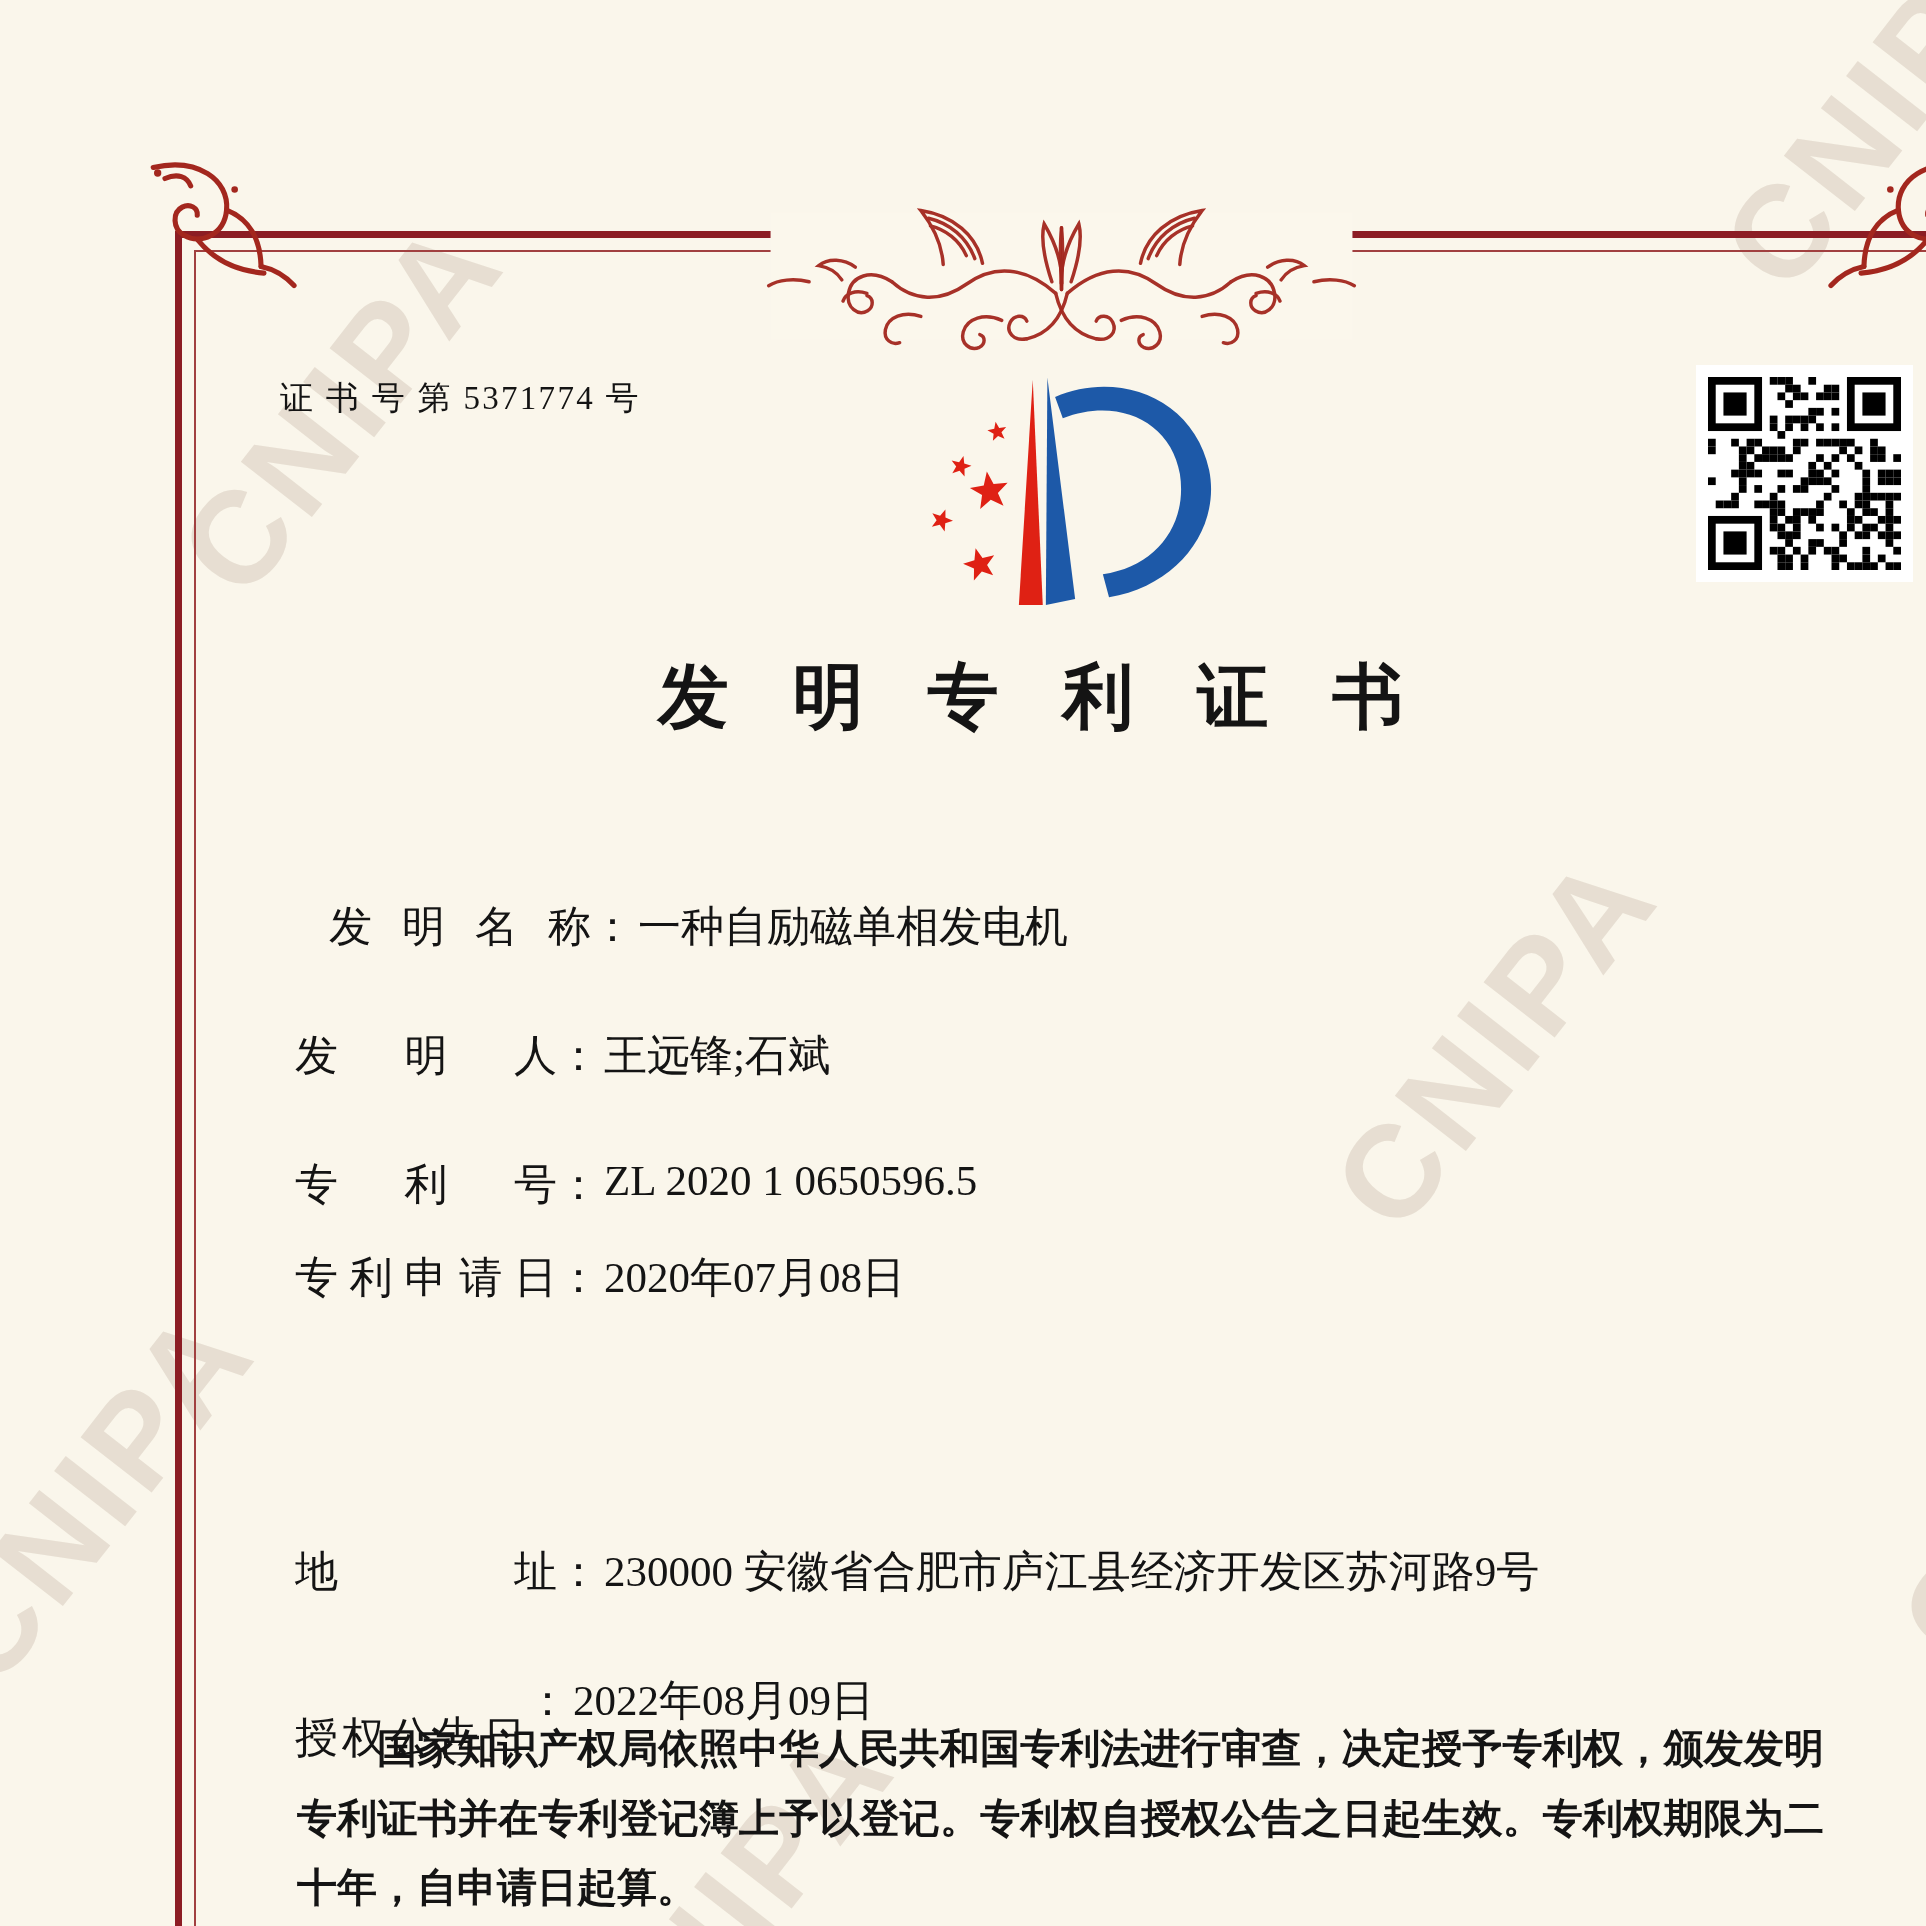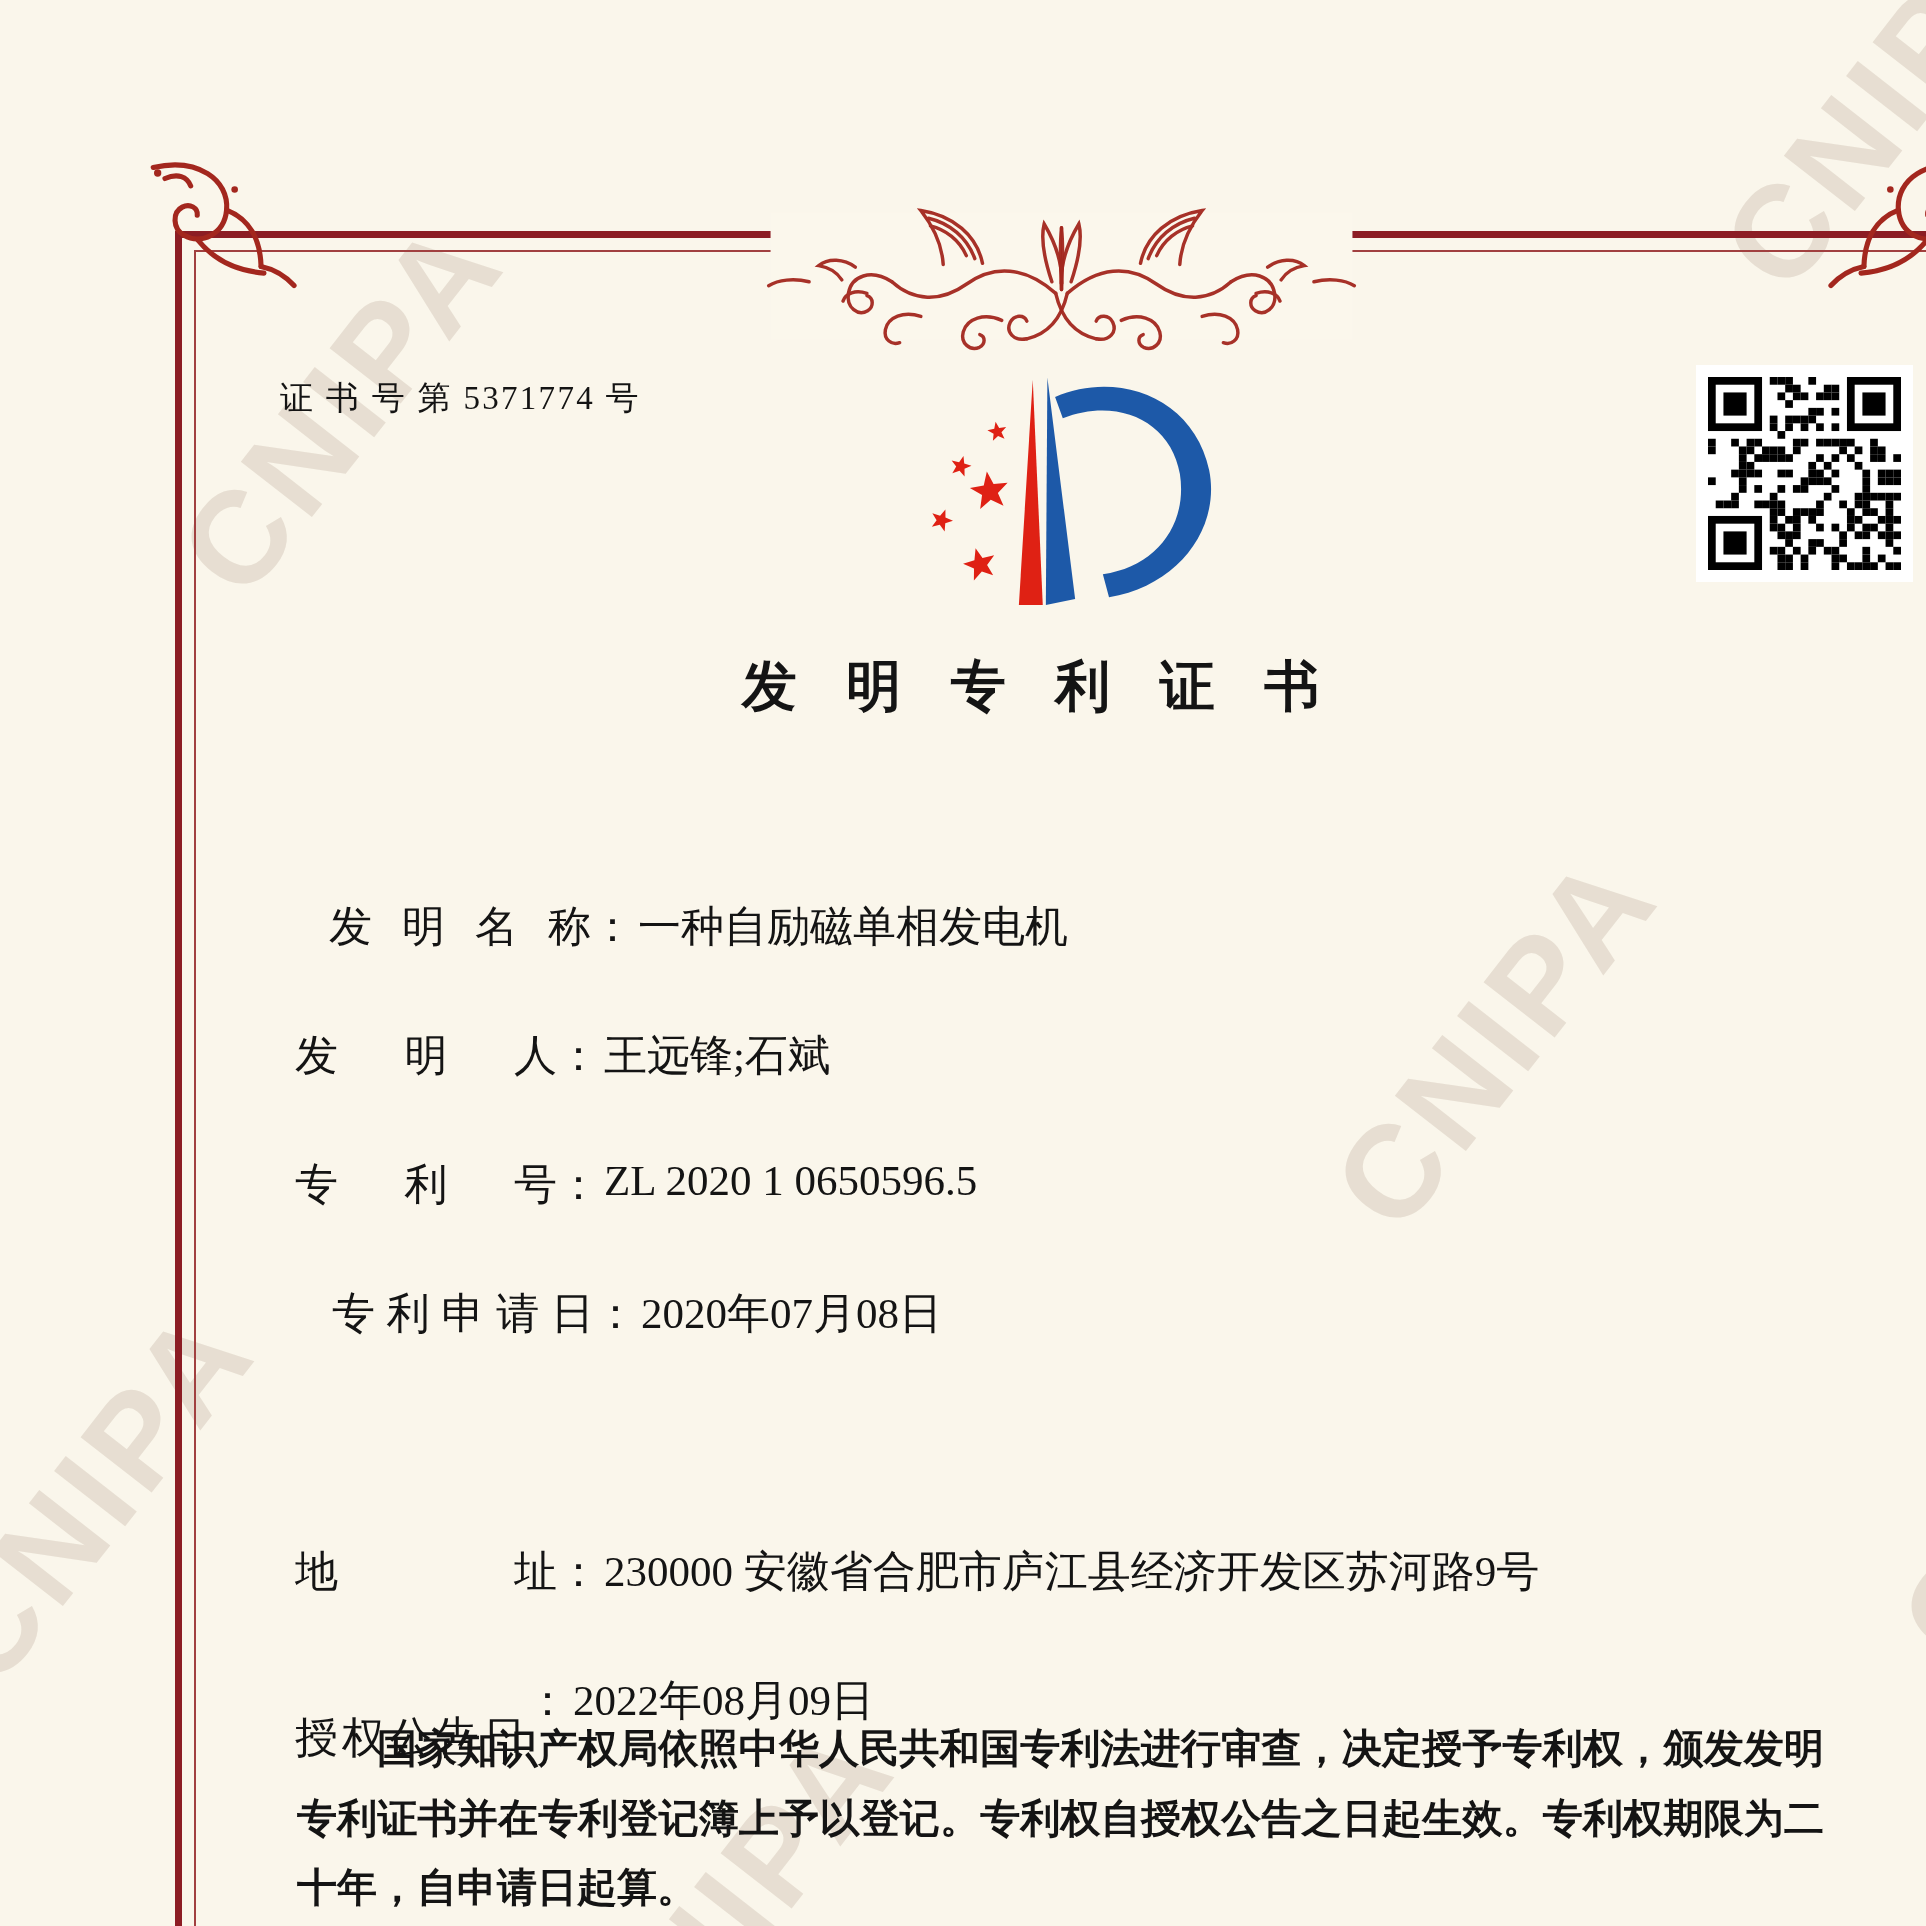--- a/index.html
+++ b/index.html
@@ -16,21 +16,21 @@
                border:2.3px solid #A14040;z-index:2;}
   
   .orn{position:absolute;z-index:3;}
   .flip-x{transform:scaleX(-1);}
   
   .cert-no{position:absolute;left:280px;top:376px;font-size:33px;letter-spacing:2.3px;z-index:4;}
   .logo{position:absolute;left:901px;top:343px;width:339px;height:293px;z-index:4;}
   .qr-box{position:absolute;left:1696px;top:365px;width:217px;height:217px;background:#fff;z-index:4;}
   .qr-box svg{position:absolute;left:12.3px;top:12.3px;}
   .doc-title{position:absolute;left:395px;top:650px;width:1271px;text-align:center;
-             font-size:55px;font-weight:bold;letter-spacing:.9em;text-indent:.9em;z-index:4;white-space:nowrap;}
+             font-size:71px;font-weight:bold;letter-spacing:.9em;text-indent:.9em;z-index:4;white-space:nowrap;}
   .frow{position:absolute;left:295px;font-size:43px;z-index:4;white-space:nowrap;}
   .flabel{display:inline-block;width:262px;text-align:justify;text-align-last:justify;text-justify:inter-character;vertical-align:top;}
   .flabel.narrow{width:231px;margin-top:37px;}
   .fcolon{display:inline-block;vertical-align:top;}
   .fvalue{display:inline-block;vertical-align:top;padding-left:3.9px;}
   .frow2{position:absolute;left:1090px;font-size:43px;z-index:4;white-space:nowrap;}
   .body-text{position:absolute;left:297px;top:1714px;width:1527px;font-size:40px;line-height:1.74;
              text-align:justify;text-justify:inter-character;z-index:4;}
   .body-text p{margin:0;text-indent:2em;font-weight:bold;}
 </style>
@@ -305,21 +305,21 @@
 
   <div class="frow" style="top:898px;margin-left:34px;">
     <span class="flabel">发明名称</span><span class="fcolon">：</span><span class="fvalue">一种自励磁单相发电机</span>
   </div>
   <div class="frow" style="top:1027px;">
     <span class="flabel">发明人</span><span class="fcolon">：</span><span class="fvalue">王远锋;石斌</span>
   </div>
   <div class="frow" style="top:1156px;">
     <span class="flabel">专利号</span><span class="fcolon">：</span><span class="fvalue">ZL 2020 1 0650596.5</span>
   </div>
-  <div class="frow" style="top:1285px;margin-left:37px;">
+  <div class="frow" style="top:1249px;">
     <span class="flabel">专利申请日</span><span class="fcolon">：</span><span class="fvalue">2020年07月08日</span>
   </div>
   <div class="frow" style="top:1543px;">
     <span class="flabel">地址</span><span class="fcolon">：</span><span class="fvalue">230000 安徽省合肥市庐江县经济开发区苏河路9号</span>
   </div>
   <div class="frow" style="top:1672px;">
     <span class="flabel narrow">授权公告日</span><span class="fcolon">：</span><span class="fvalue">2022年08月09日</span>
   </div>
 
   <div class="body-text">

